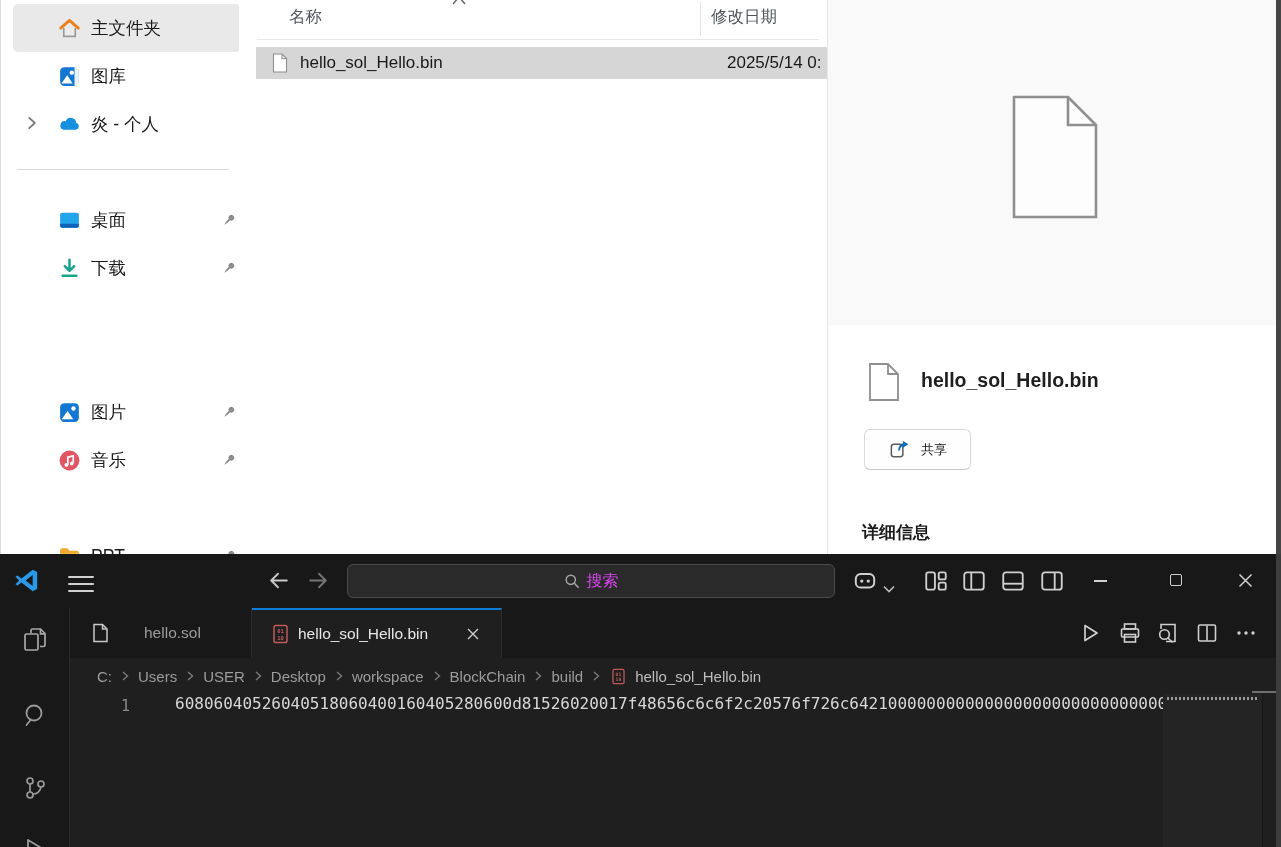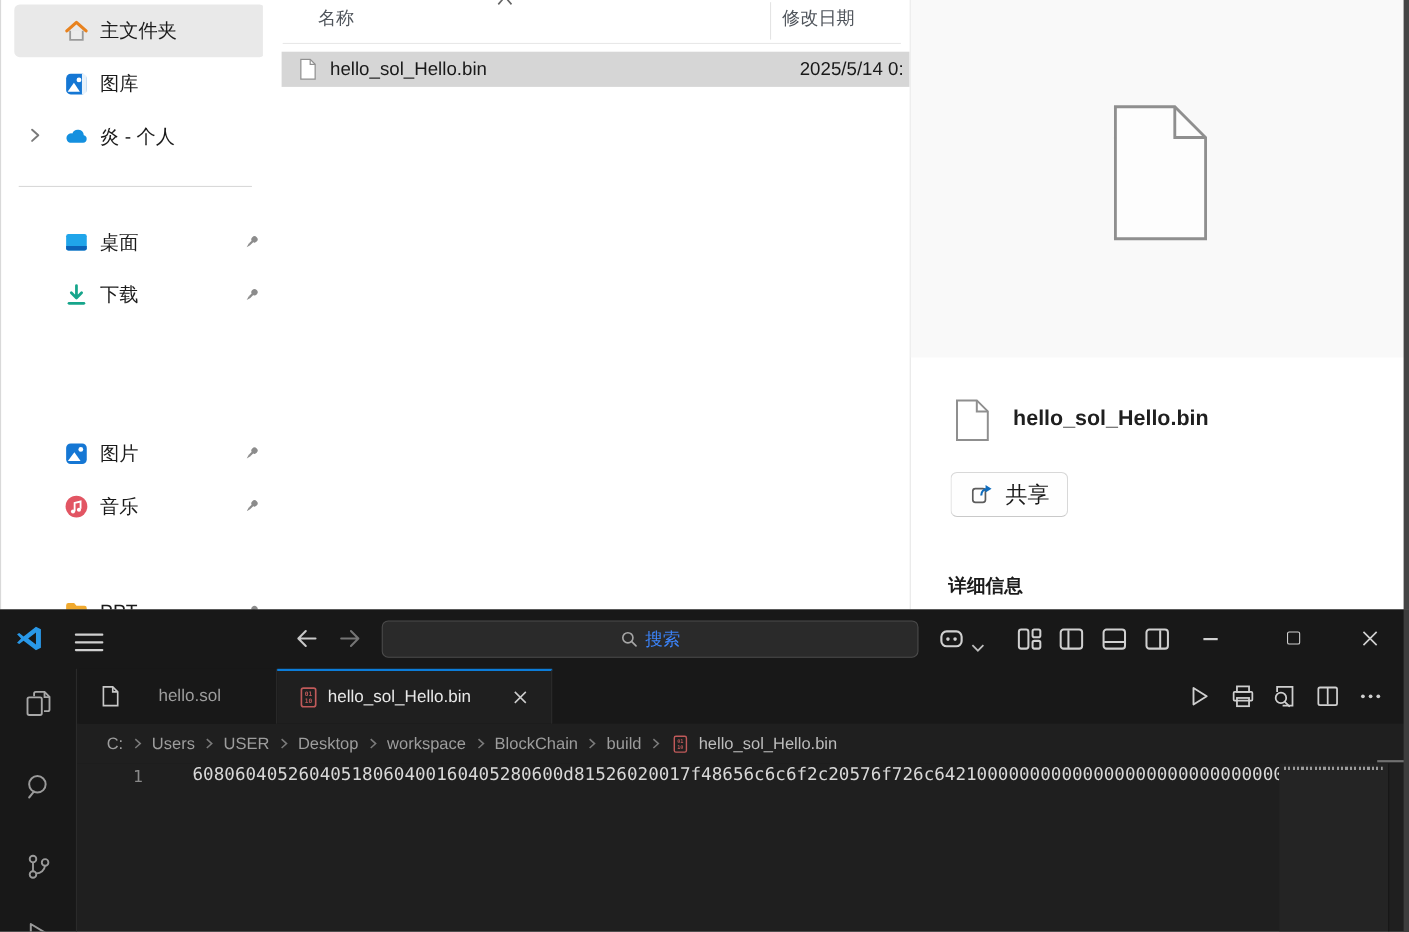--- a/index.html
+++ b/index.html
@@ -27,34 +27,34 @@
   .file-row .f-icon { position:absolute; left:16px; top:6px; width:16px; height:20px; }
   .file-row .f-name { position:absolute; left:44px; font-size:17px; color:#191919; white-space:nowrap; }
   .file-row .f-date { position:absolute; left:471px; font-size:17px; color:#191919; white-space:nowrap; overflow:hidden; width:100px; }
 
   #ex-preview { position:absolute; left:827px; top:0; width:454px; height:554px; background:#ffffff; border-left:1px solid #e6e6e6; }
   #preview-top { position:absolute; left:0; top:0; width:454px; height:325px; background:#f9f9f9; }
   #preview-big-icon { position:absolute; left:182px; top:93px; width:90px; height:128px; }
   #preview-file-icon { position:absolute; left:40px; top:362px; width:32px; height:40px; }
   #preview-filename { position:absolute; left:93px; top:369px; font-size:19.5px; font-weight:600; color:#1f1f1f; white-space:nowrap; }
   #share-button { position:absolute; left:36px; top:429px; width:107px; height:41px; background:#fefefe; border:1px solid #d8d8d8; border-bottom-color:#c9c9c9; border-radius:6px; display:flex; align-items:center; justify-content:center; gap:10px; cursor:default; }
-  #share-button .sh-label { font-size:20px; color:#1b1b1b; }
+  #share-button .sh-label { font-size:13px; color:#1b1b1b; }
   #details-heading { position:absolute; left:34px; top:521px; font-size:17px; font-weight:700; color:#1b1b1b; }
 
   #right-edge-strip { position:absolute; left:1276px; top:0; width:5px; height:554px; background:#454545; }
 
   
   #vscode { position:absolute; left:0; top:554px; width:1281px; height:293px; background:#1f1f1f; overflow:hidden; }
   #vs-titlebar { position:absolute; left:0; top:0; width:1281px; height:54px; background:#181818; }
   #vs-logo { position:absolute; left:13px; top:13px; width:27px; height:27px; }
   #vs-menu { position:absolute; left:68px; top:17px; width:26px; height:20px; cursor:default; }
   #vs-menu div { height:2px; background:#d0d0d0; margin-top:5px; border-radius:1px; }
   .nav-arrow { position:absolute; top:14px; width:25px; height:25px; cursor:default; }
   #vs-search { position:absolute; left:347px; top:10px; width:488px; height:34px; background:#2a2a2a; border:1px solid #4b4b4b; border-radius:6px; display:flex; align-items:center; justify-content:center; gap:7px; cursor:default; }
-  #vs-search .srch-label { font-size:16px; color:#3b82f6; }
+  #vs-search .srch-label { font-size:16px; color:#d946ef; }
   .tb-icon { position:absolute; top:14px; width:26px; height:26px; cursor:default; }
   #win-min { position:absolute; left:1094px; top:26px; width:13px; height:2px; background:#d0d0d0; }
   #win-max { position:absolute; left:1170px; top:20px; width:12px; height:12px; border:1.4px solid #d0d0d0; border-radius:2px; }
   #win-close { position:absolute; left:1238px; top:19px; width:15px; height:15px; }
   .win-hit { position:absolute; top:0; width:62px; height:54px; cursor:default; }
 
   #vs-activitybar { position:absolute; left:0; top:54px; width:70px; height:239px; background:#181818; border-right:1px solid #2a2a2a; }
   .ab-icon { position:absolute; left:21px; width:28px; height:28px; cursor:default; }
 
   #vs-tabbar { position:absolute; left:70px; top:54px; width:1211px; height:50px; background:#181818; }

